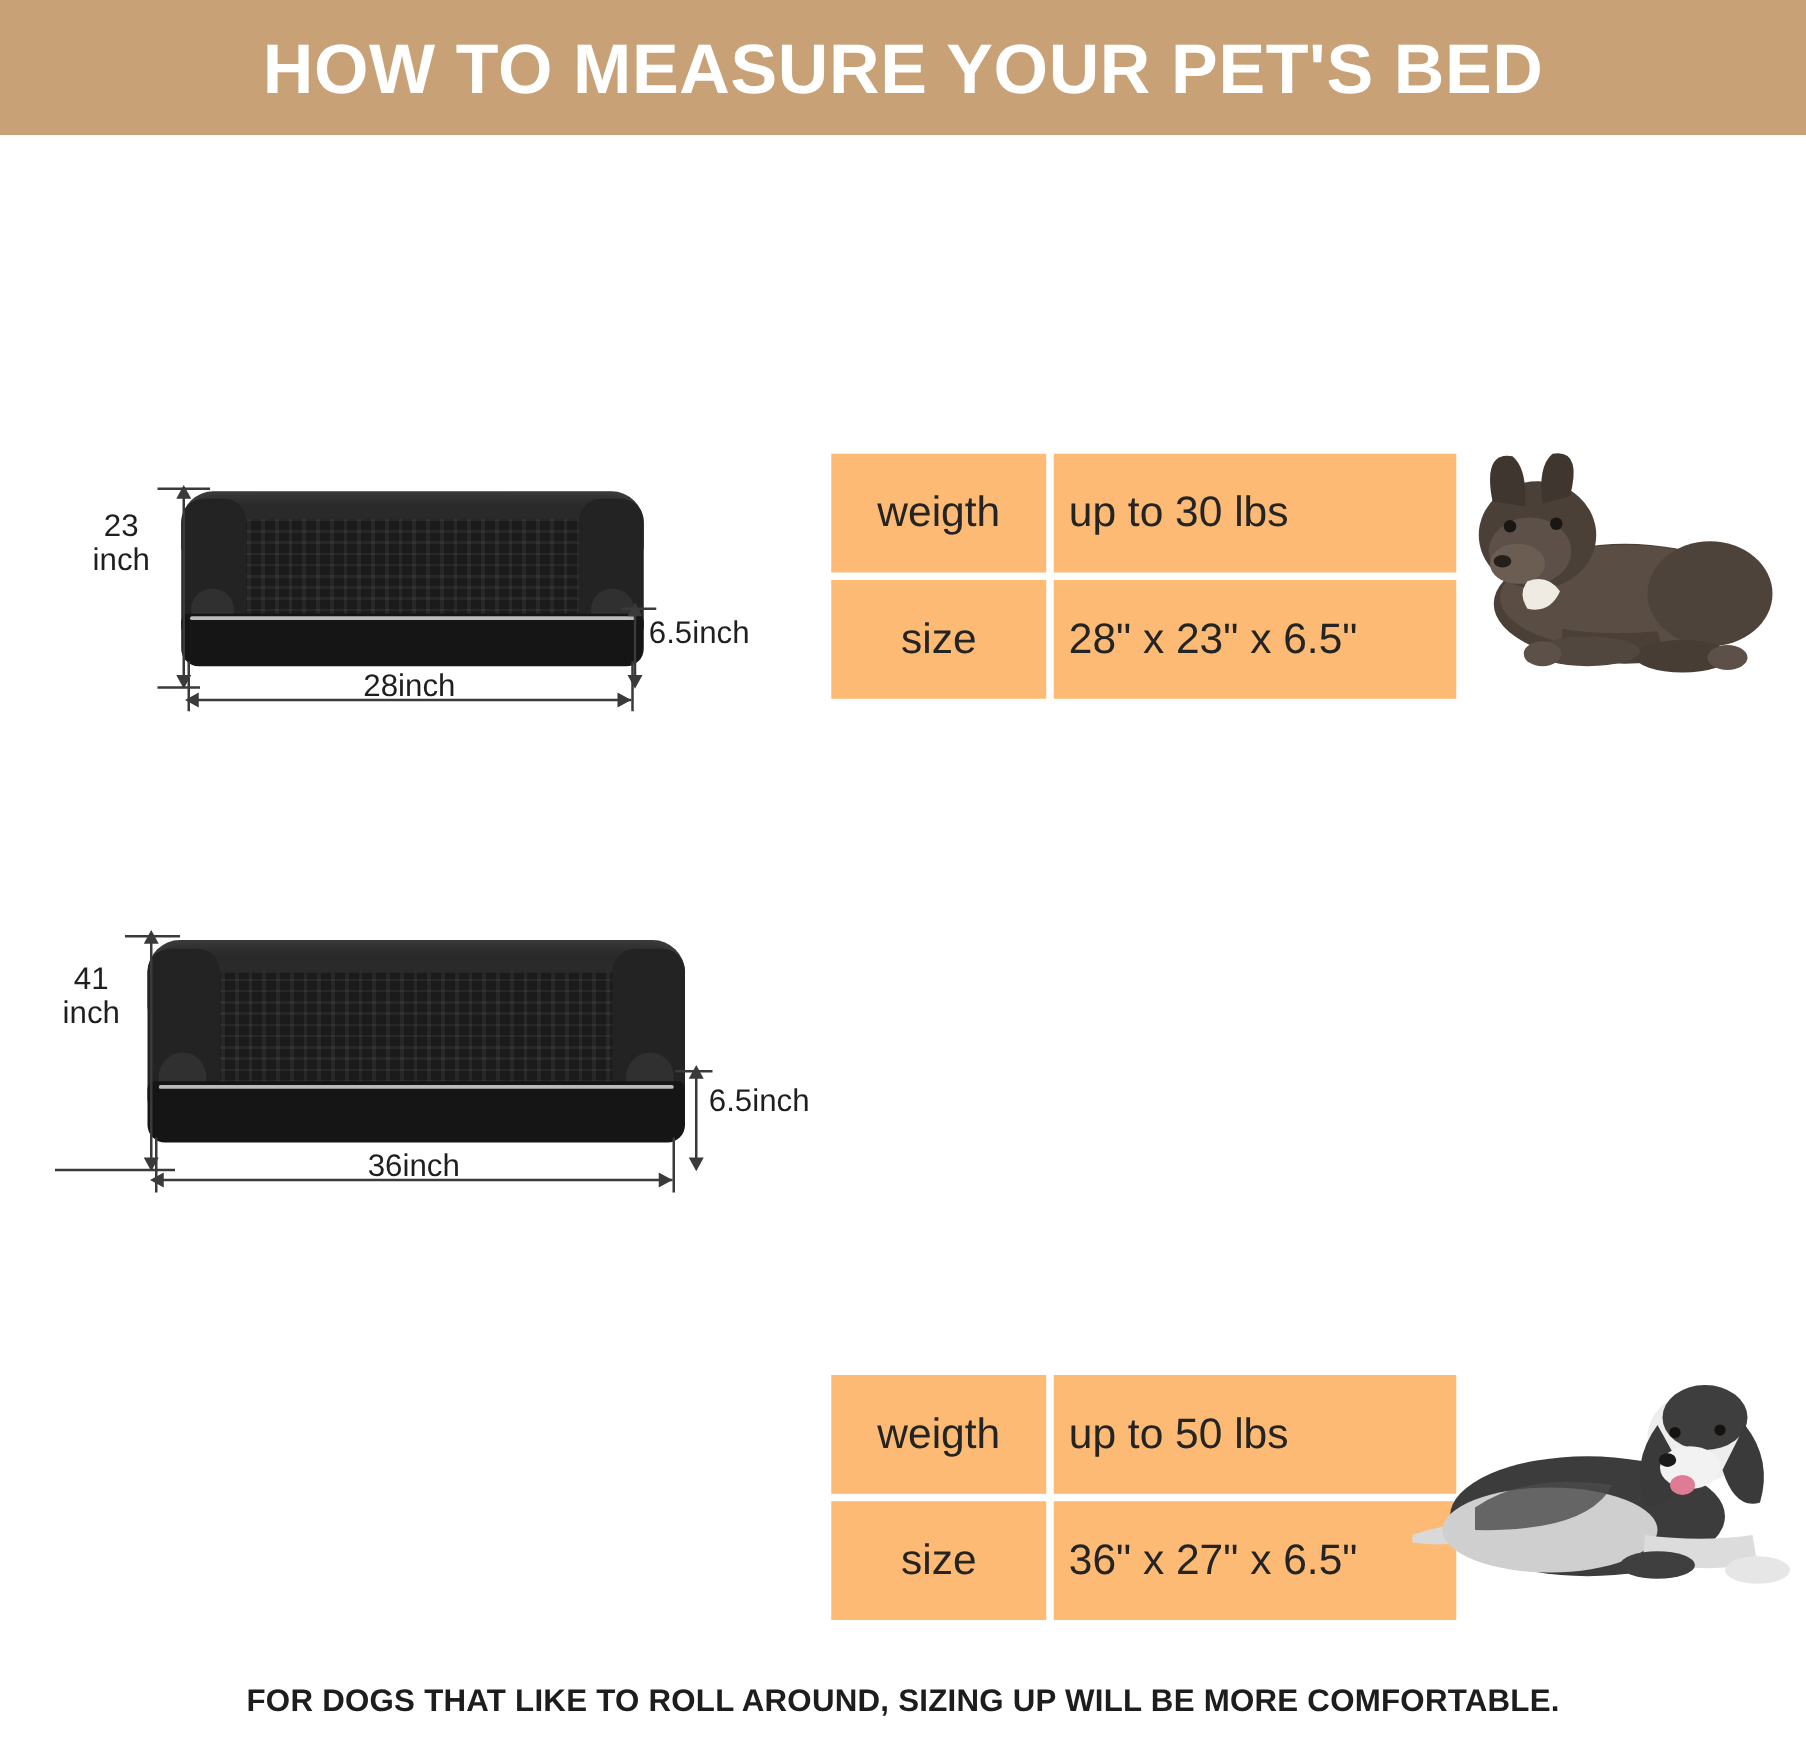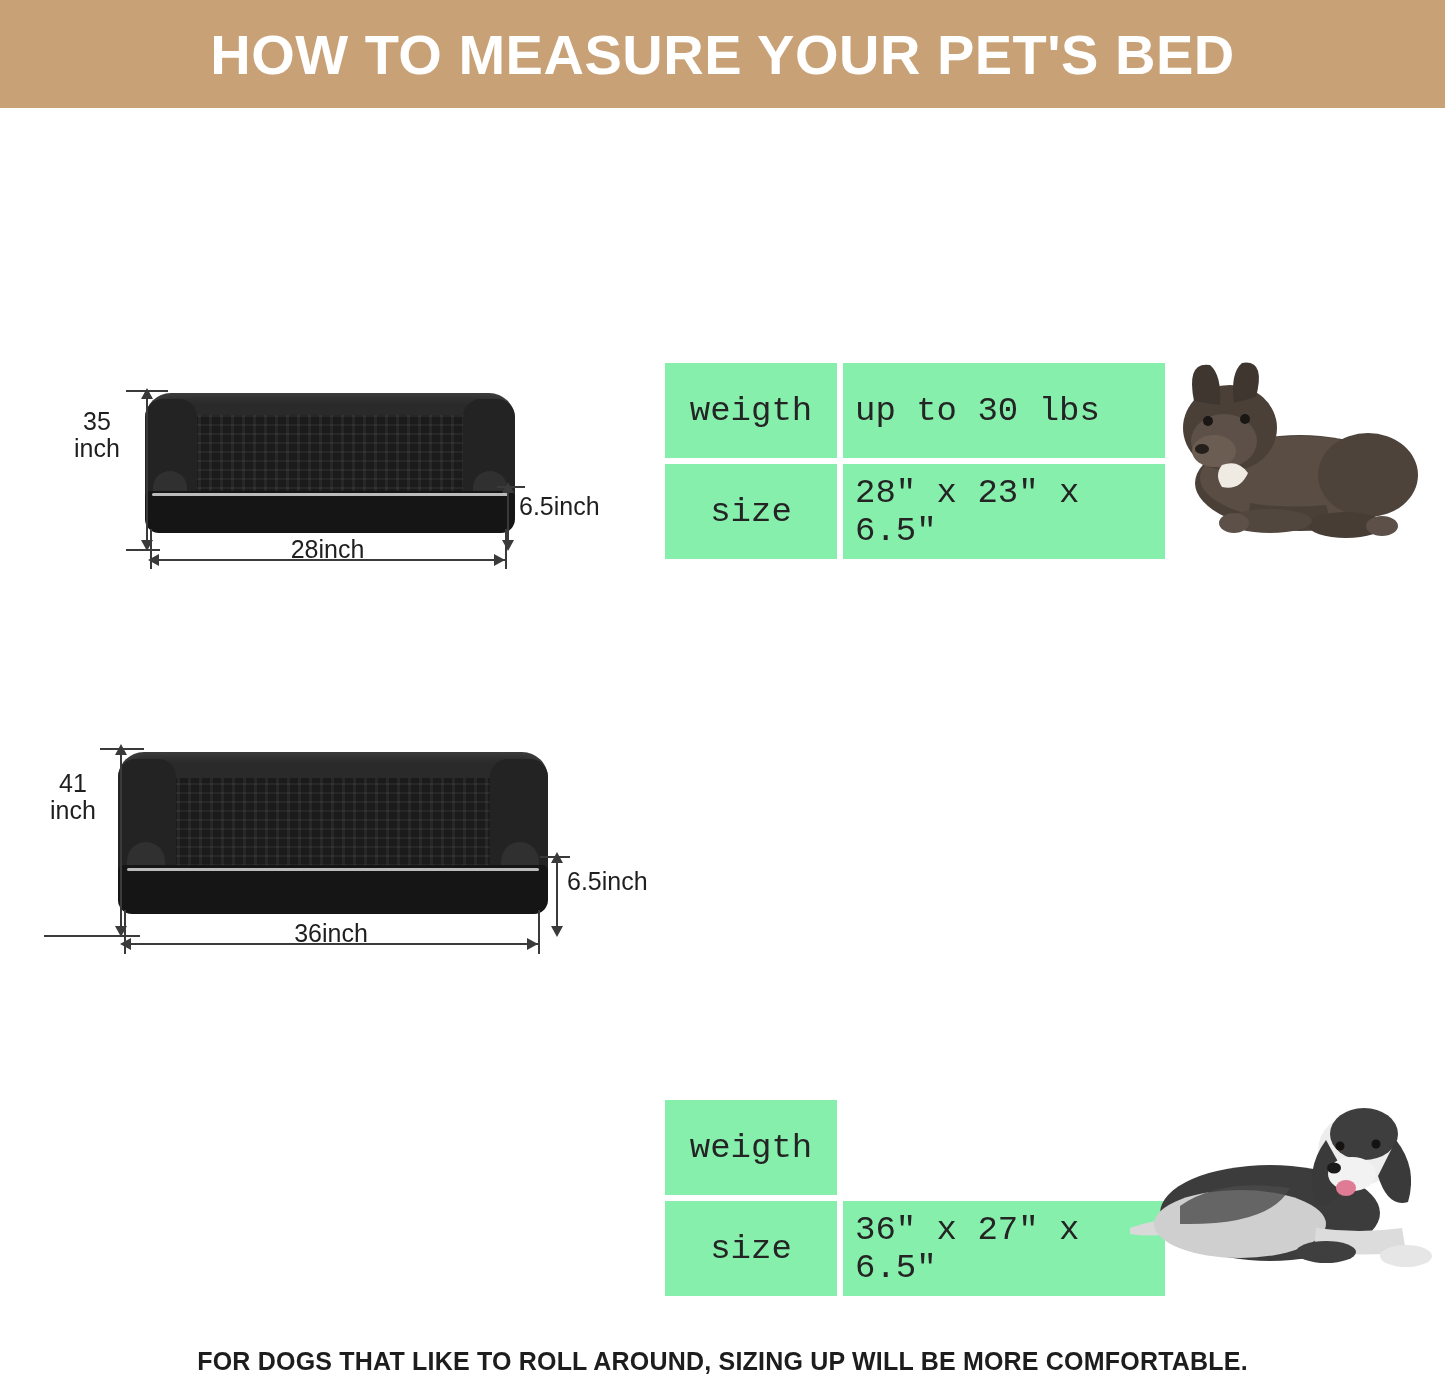--- a/index.html
+++ b/index.html
@@ -146,27 +146,26 @@
   .dim-label.stacked { white-space: normal; width: 70px; }
 
   
   .spec-table {
     position: absolute;
     width: 500px;
     border-collapse: separate;
     border-spacing: 0;
   }
   .spec-table .cell {
-    background: #86efac;
+    background: #fdba74;
     height: 95px;
     display: flex;
     align-items: center;
     font-size: 34px;
     color: #242424;
-    font-family: Liberation Mono, monospace;
   }
   .spec-row {
     display: flex;
     gap: 6px;
     margin-bottom: 6px;
   }
   .cell-key {
     width: 172px;
     justify-content: center;
   }
@@ -225,21 +224,21 @@
       <div class="dim-line dim-v" style="left:150px; top:421px; height:40px;"></div>
       <div class="dim-line dim-v" style="left:505px; top:421px; height:40px;"></div>
       <div class="dim-label" style="left:215px; top:428px; width:225px;">28inch</div>
 
       <div class="dim-line dim-v" style="left:146px; top:282px; height:160px;"></div>
       <div class="arrow arrow-u" style="left:141px; top:280px;"></div>
       <div class="arrow arrow-d" style="left:141px; top:432px;"></div>
       <div class="dim-line dim-h" style="left:126px; top:282px; width:42px;"></div>
       <div class="dim-line dim-h" style="left:126px; top:441px; width:34px;"></div>
       <div class="dim-label stacked" style="left:62px; top:300px;">
-        <span>35</span><br>
+        <span>23</span><br>
         <span>inch</span>
       </div>
 
       <div class="dim-line dim-v" style="left:507px; top:378px; height:62px;"></div>
       <div class="arrow arrow-u" style="left:502px; top:374px;"></div>
       <div class="arrow arrow-d" style="left:502px; top:432px;"></div>
       <div class="dim-line dim-h" style="left:497px; top:378px; width:28px;"></div>
       <div class="dim-label" style="left:519px; top:385px;">6.5inch</div>
     </div>
 
@@ -320,20 +319,21 @@
       <div class="dim-line dim-v" style="left:556px; top:366px; height:78px;"></div>
       <div class="arrow arrow-u" style="left:551px; top:362px;"></div>
       <div class="arrow arrow-d" style="left:551px; top:436px;"></div>
       <div class="dim-line dim-h" style="left:540px; top:366px; width:30px;"></div>
       <div class="dim-label" style="left:567px; top:378px;">6.5inch</div>
     </div>
 
     <div class="spec-table" style="left:665px; top:610px;">
       <div class="spec-row">
         <div class="cell cell-key">weigth</div>
+        <div class="cell cell-val">up to 50 lbs</div>
       </div>
       <div class="spec-row">
         <div class="cell cell-key">size</div>
         <div class="cell cell-val">36" x 27" x 6.5"</div>
       </div>
     </div>
 
     <div class="dog-wrap" style="left:1120px; top:598px;">
       <svg class="dog-svg" width="320" height="200" viewBox="0 0 320 200">
 

